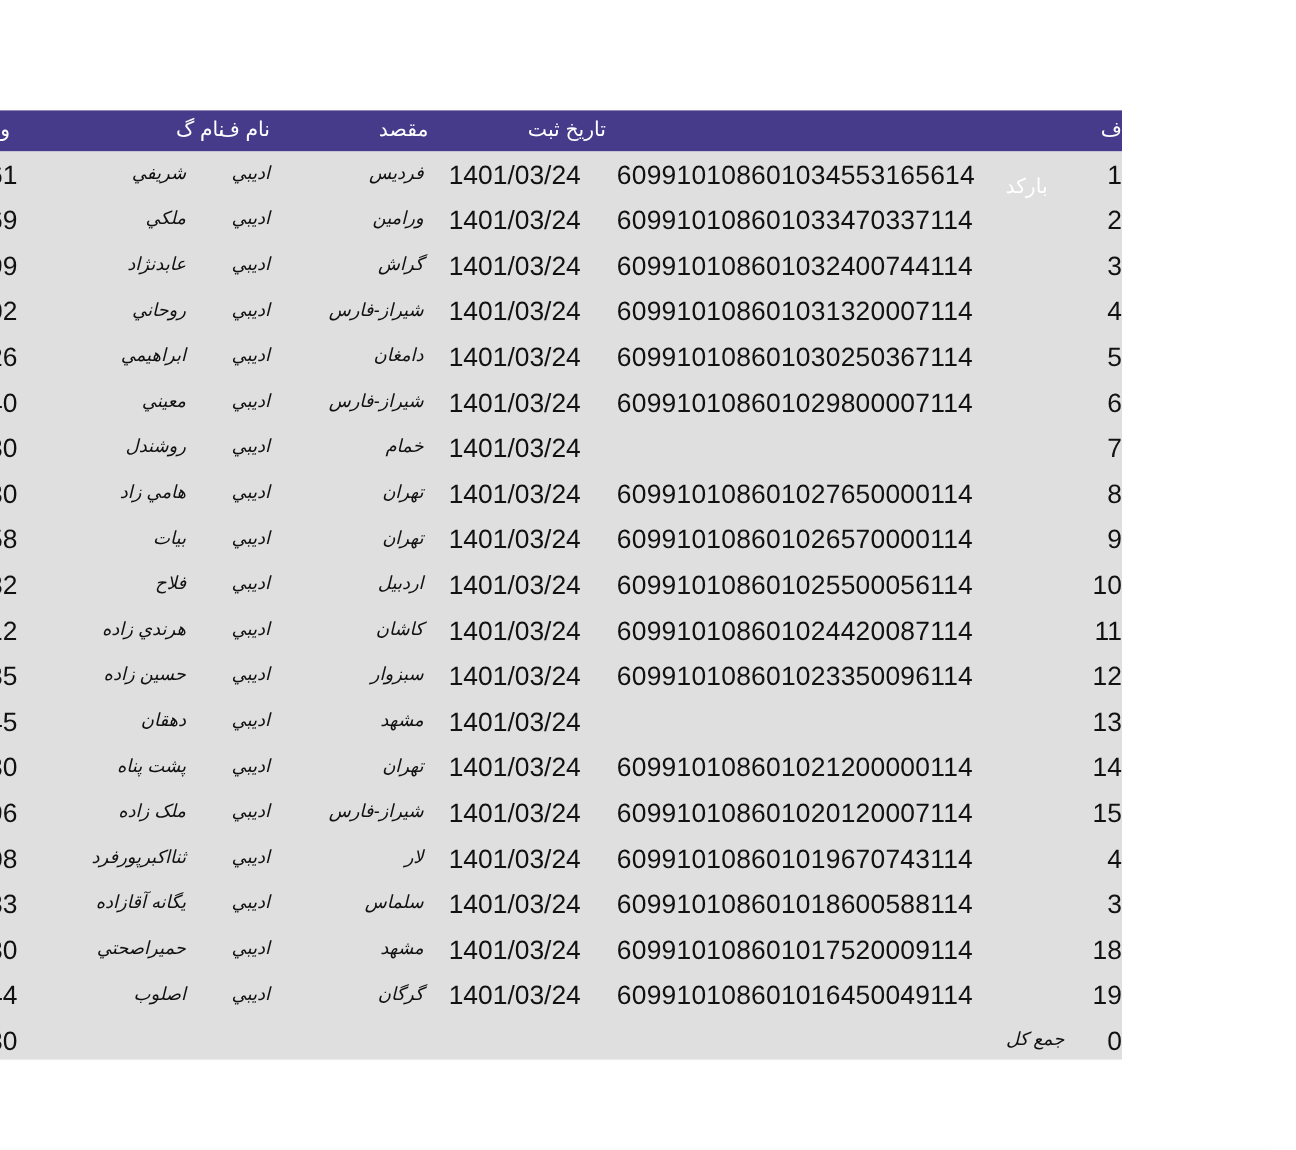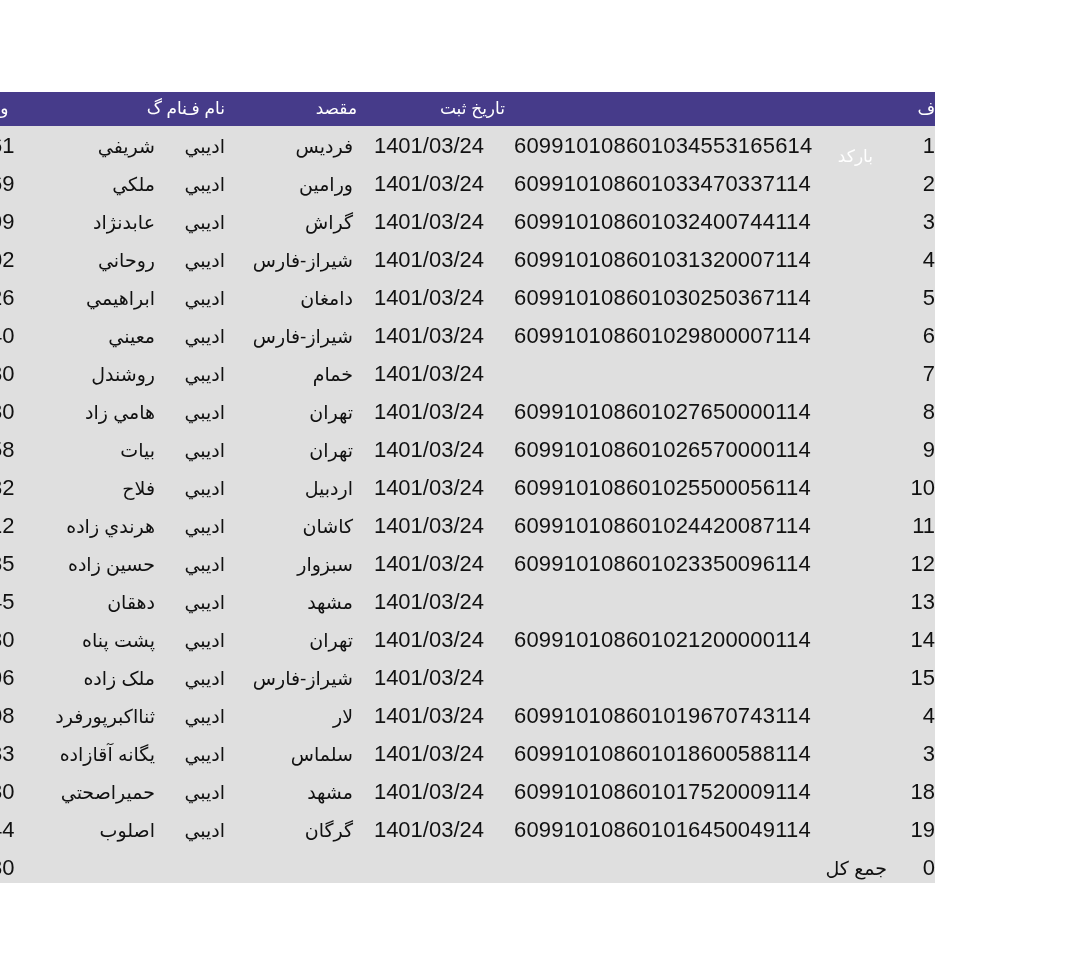--- a/index.html
+++ b/index.html
@@ -6,21 +6,21 @@
     body { width: 1080px; height: 958px; position: relative; overflow: hidden;
            font-family: "Liberation Sans", "DejaVu Sans", sans-serif; }
     .sheet { position: absolute; left: 0; top: 92px; width: 935px; }
     .hdr { position: relative; height: 34px; background: #463b8a; color: #ffffff;
            font-size: 17px; }
     .hdr span { position: absolute; top: 6px; white-space: nowrap; direction: rtl; }
     .body { background: #dfdfdf; }
     .row { position: relative; height: 38px; font-size: 22px; color: #111; }
     .row.last { height: 35px; }
     .row span { position: absolute; top: 7px; white-space: nowrap; }
-    .rtl { direction: rtl; font-size: 19px; top: 9px !important; }
+    .rtl { direction: rtl; font-size: 15px; top: 9px !important; font-style: italic; }
     .c-idx { right: 0; text-align: right; }
     .c-barcode { left: 514px; letter-spacing: 0.2px; }
     .c-date { right: 451px; }
     .c-dest { right: 582px; }
     .c-fname { right: 710px; }
     .c-lname { right: 780px; }
     .c-w { left: -10px; }
     .c-total { right: 48px; }
     .h-idx { right: 0; }
     .h-barcode { right: 62px; margin-top: 48px; }
@@ -163,20 +163,21 @@
         <span class="c-idx">14</span>
         <span class="c-barcode">609910108601021200000114</span>
         <span class="c-date">1401/03/24</span>
         <span class="c-dest rtl">تهران</span>
         <span class="c-fname rtl">اديبي</span>
         <span class="c-lname rtl">پشت پناه</span>
         <span class="c-w">30</span>
       </div>
       <div class="row">
         <span class="c-idx">15</span>
+        <span class="c-barcode">609910108601020120007114</span>
         <span class="c-date">1401/03/24</span>
         <span class="c-dest rtl">شیراز-فارس</span>
         <span class="c-fname rtl">اديبي</span>
         <span class="c-lname rtl">ملک زاده</span>
         <span class="c-w">96</span>
       </div>
       <div class="row">
         <span class="c-idx">4</span>
         <span class="c-barcode">609910108601019670743114</span>
         <span class="c-date">1401/03/24</span>

